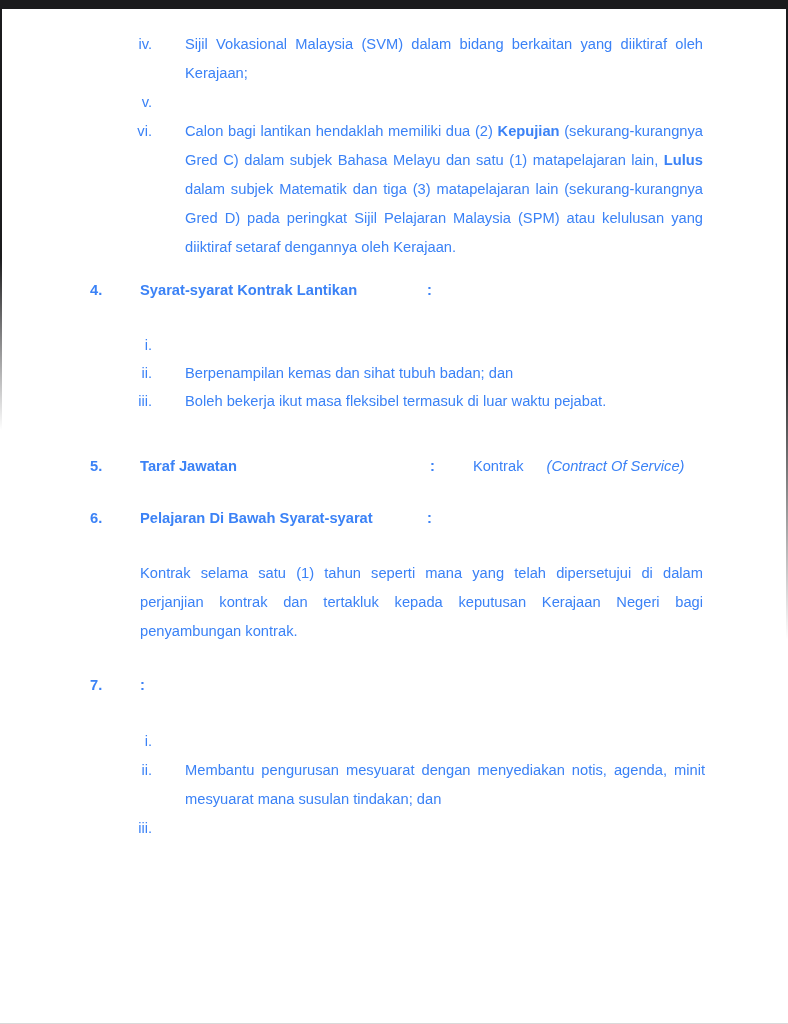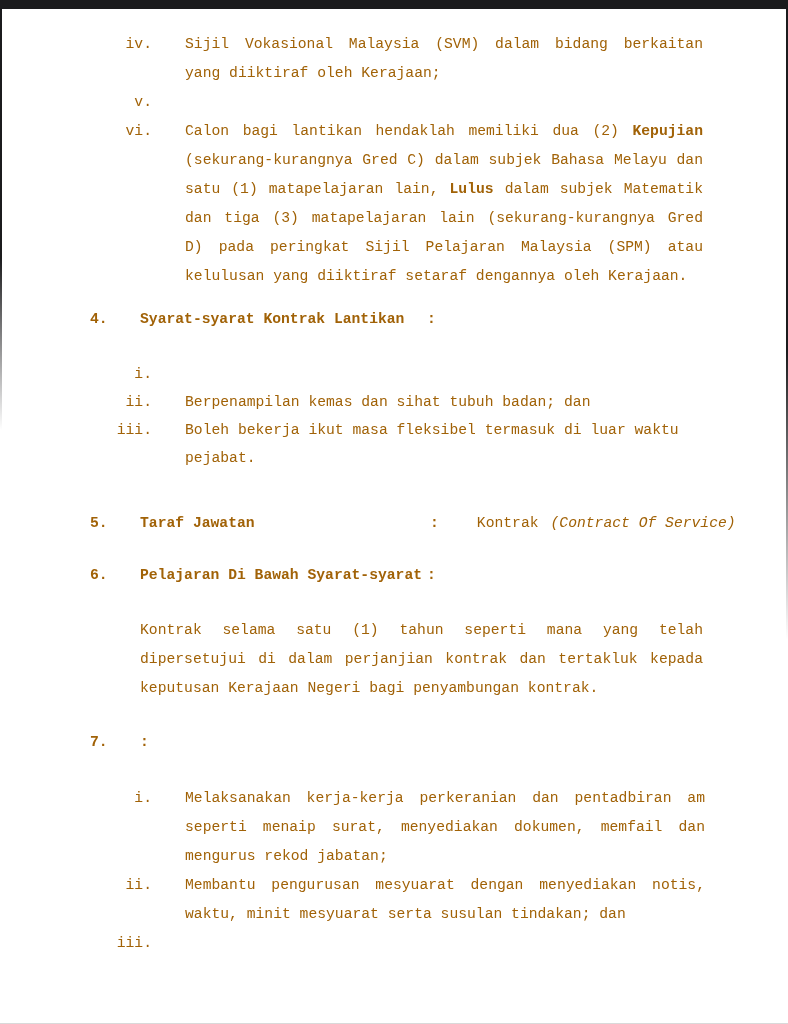--- a/index.html
+++ b/index.html
@@ -2,22 +2,22 @@
 <html><head>
 <meta charset="utf-8">
 <style>
   html, body { margin: 0; padding: 0; background: #ffffff; }
   .page {
     position: relative;
     width: 788px;
     height: 1024px;
     background: #ffffff;
     overflow: hidden;
-    font-family: Liberation Mono, monospace;
-    color: #a16207;
+    font-family: Liberation Sans, sans-serif;
+    color: #3b82f6;
     box-sizing: border-box;
   }
   
   .scan-top {
     position: absolute; top: 0; left: 0; right: 0; height: 9px;
     background: #1b1b1d;
   }
   .scan-left {
     position: absolute; top: 0; left: 0; width: 2px; height: 430px;
     background: linear-gradient(to bottom, #1b1b1d 0%, #1b1b1d 60%, rgba(27,27,29,0) 100%);
@@ -127,42 +127,41 @@
         <span class="marker">iii.</span>
         <p class="itext">Boleh bekerja ikut masa fleksibel termasuk di luar waktu pejabat.</p>
       </div>
     </div>
 
     <div class="section-head mt-sec5">
       <span class="num">5.</span>
       <span class="title w-std" style="width:290px;">Taraf Jawatan</span>
       <span class="colon">:</span>
       <span class="value">Kontrak</span>
-      <span class="value value-note" style="margin-left:12px;">(Contract Of Service)</span>
+      <span class="value value-note" style="margin-left:23px;">(Contract Of Service)</span>
     </div>
 
     <div class="section-head mt-sec6">
       <span class="num">6.</span>
       <span class="title w-std">Pelajaran Di Bawah Syarat-syarat</span>
       <span class="colon">:</span>
     </div>
     <p class="paragraph">Kontrak selama satu (1) tahun seperti mana yang telah dipersetujui di dalam perjanjian kontrak dan tertakluk kepada keputusan Kerajaan Negeri bagi penyambungan kontrak.</p>
 
     <div class="section-head mt-sec7">
       <span class="num">7.</span>
       <span class="colon">:</span>
     </div>
     <div class="sub-list justified mt-list7">
       <div class="sub-item">
         <span class="marker">i.</span>
-        <p class="itext">Melaksanakan kerja-kerja perkeranian dan pentadbiran am seperti menaip surat, menyediakan dokumen, memfail dan mengurus rekod jabatan;</p>
       </div>
       <div class="sub-item">
         <span class="marker">ii.</span>
-        <p class="itext">Membantu pengurusan mesyuarat dengan menyediakan notis, waktu, minit mesyuarat serta susulan tindakan; dan</p>
+        <p class="itext">Membantu pengurusan mesyuarat dengan menyediakan notis, agenda, minit mesyuarat mana susulan tindakan; dan</p>
       </div>
       <div class="sub-item">
         <span class="marker">iii.</span>
       </div>
     </div>
 
   </div>
 </div>
 
 </body></html>

